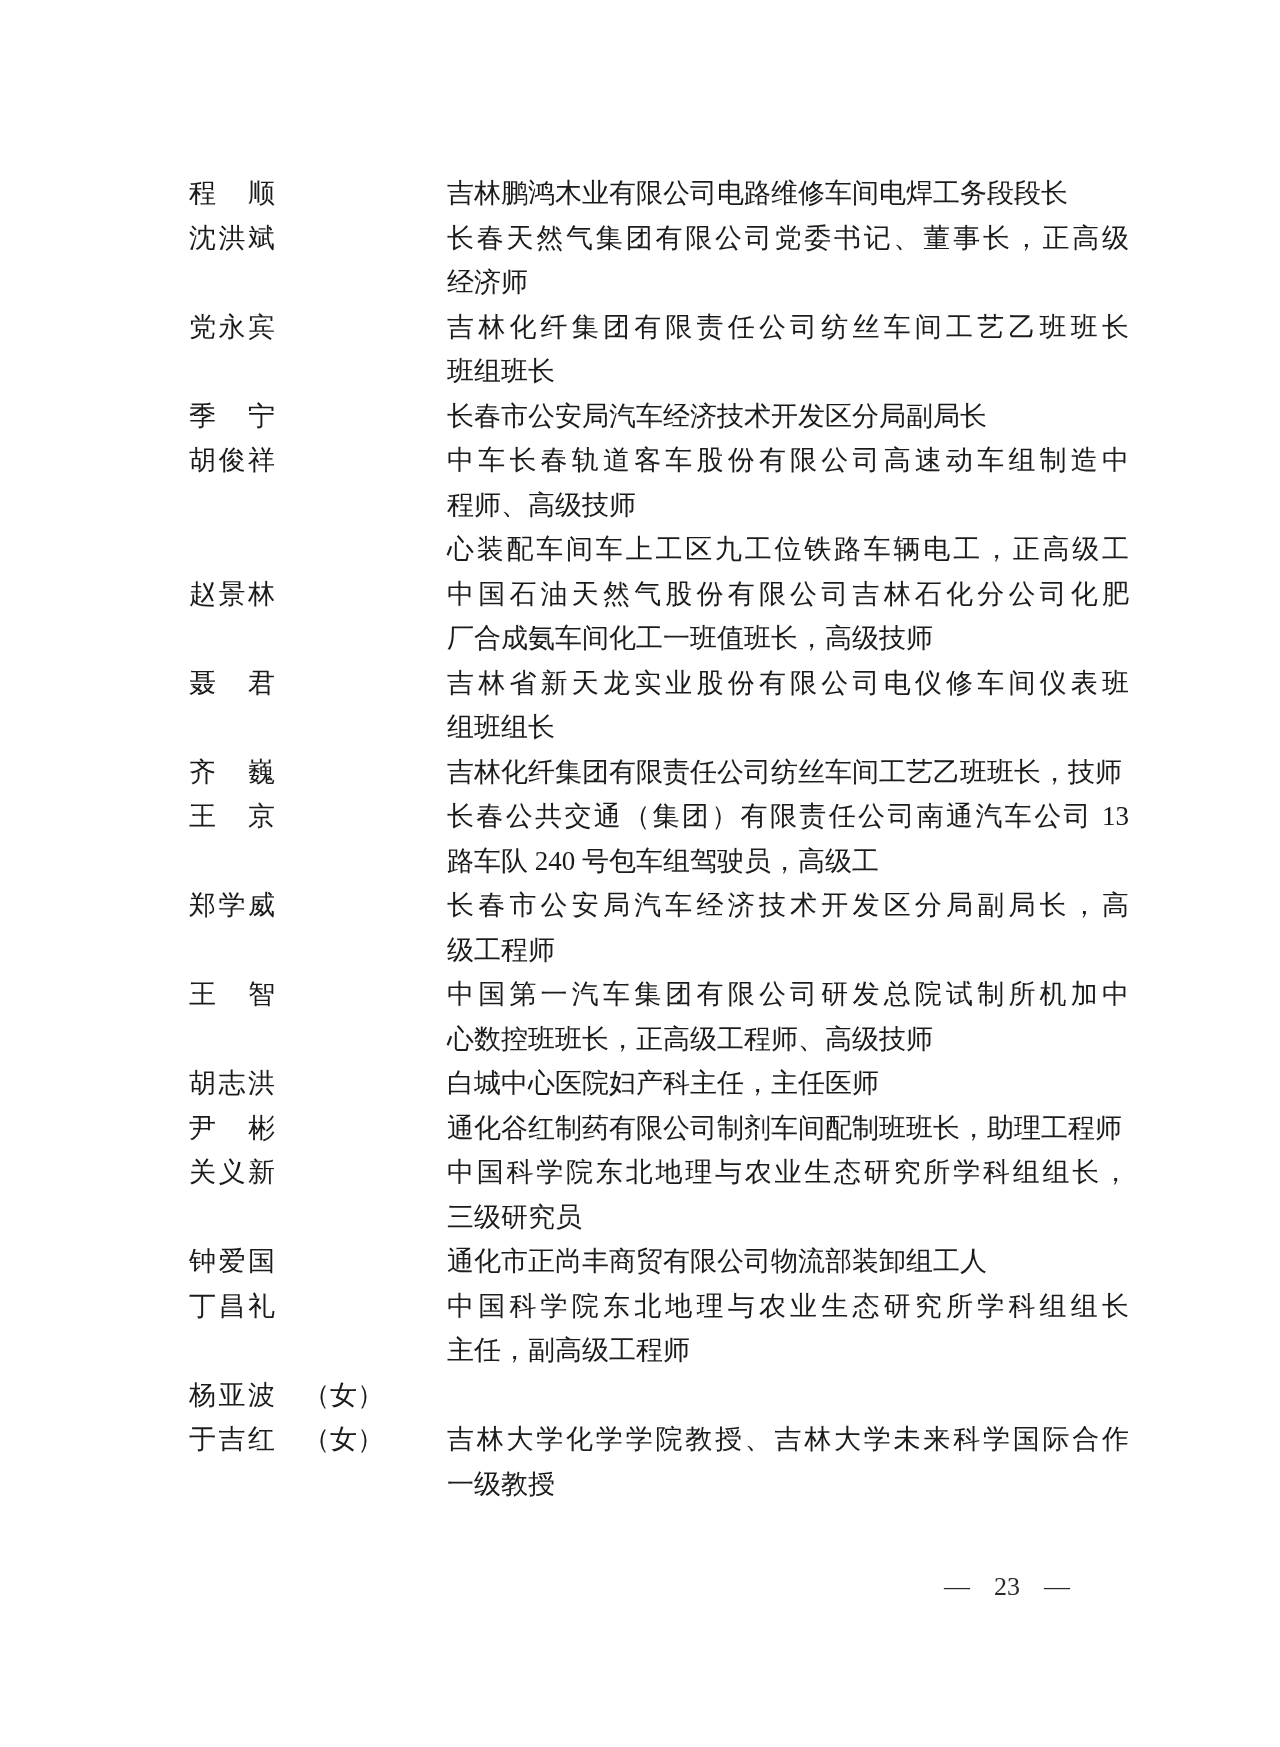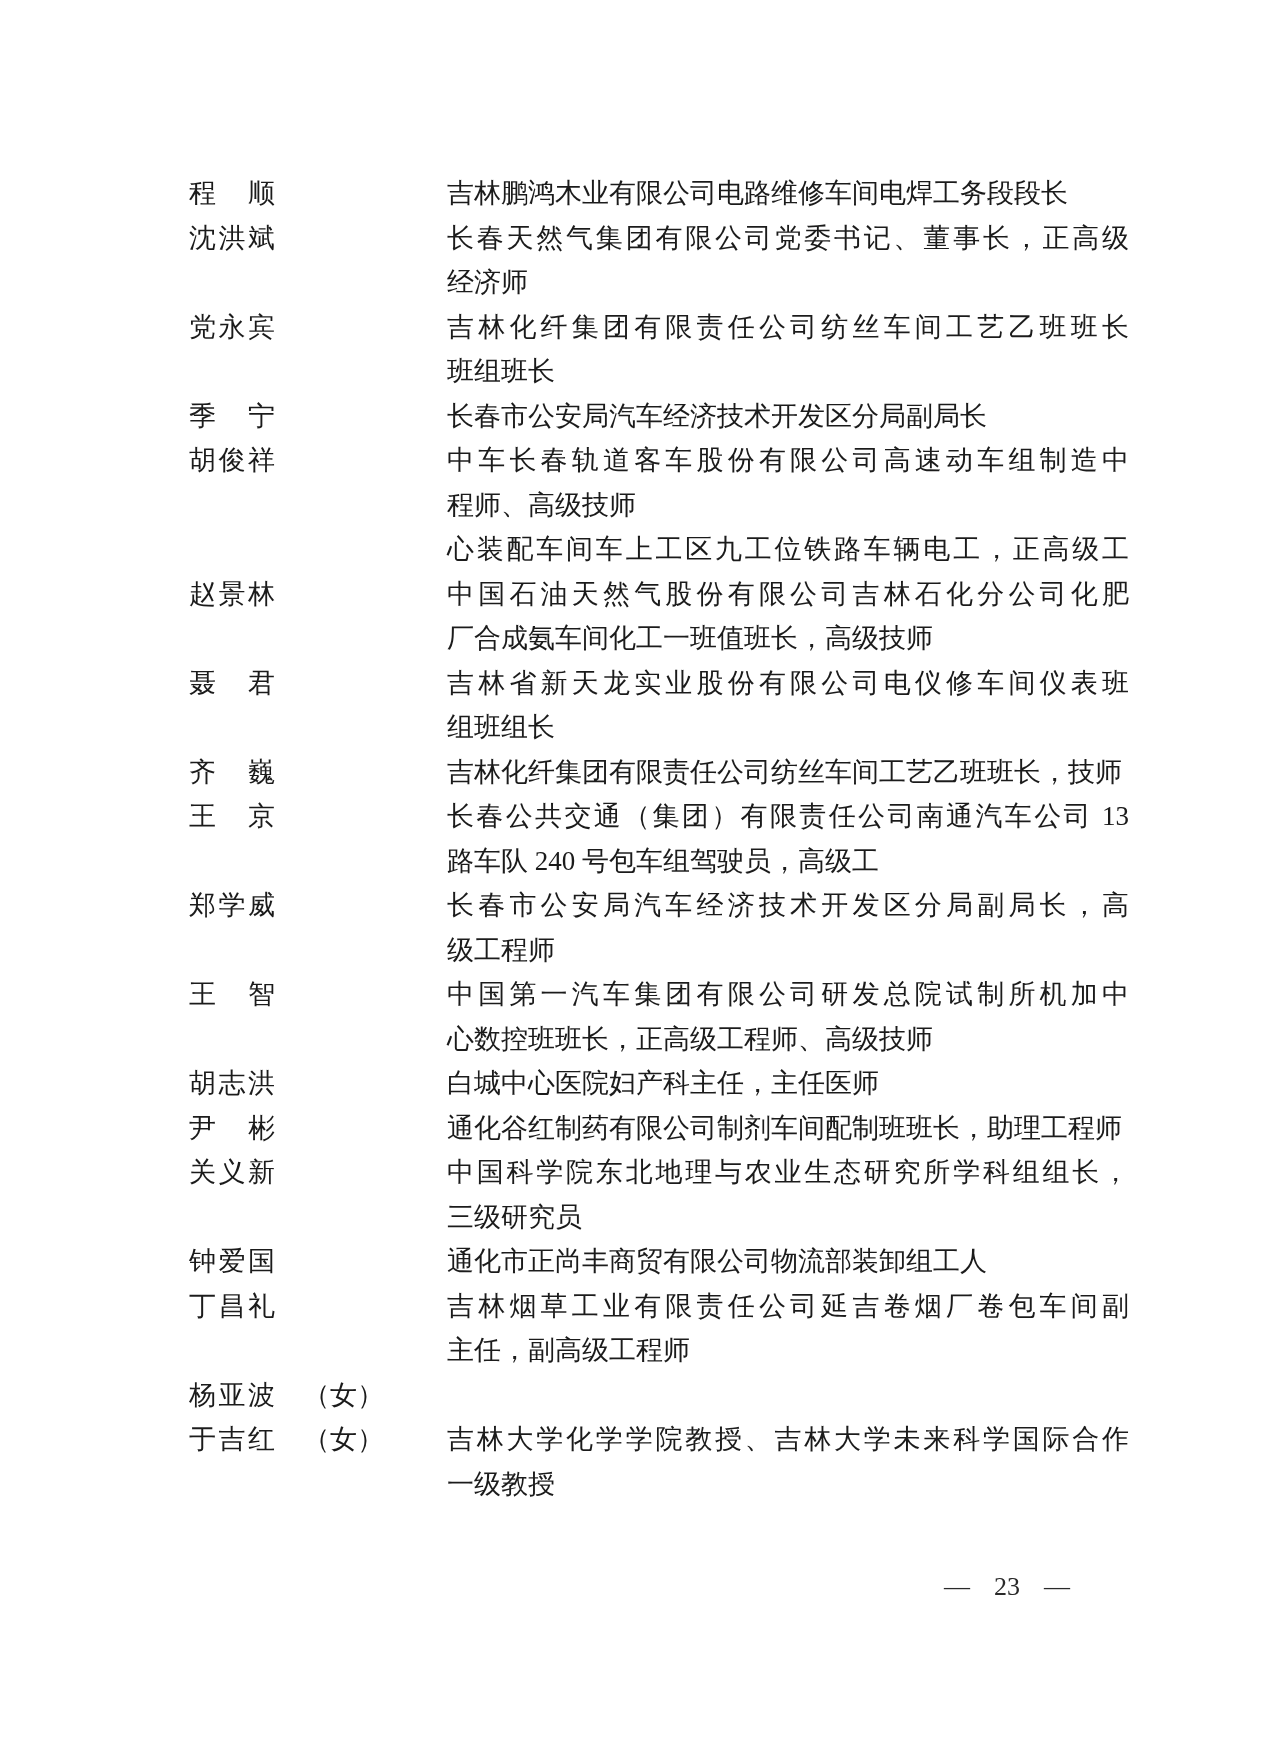--- a/index.html
+++ b/index.html
@@ -195,21 +195,21 @@
         <div class="name">钟爱国</div>
         <div class="gender"></div>
         <div class="desc">
           <div class="line">通化市正尚丰商贸有限公司物流部装卸组工人</div>
         </div>
       </div>
       <div class="row">
         <div class="name">丁昌礼</div>
         <div class="gender"></div>
         <div class="desc">
-          <div class="line just">吉林烟草工业有限责任公司延吉卷烟厂卷包车间副</div>
+          <div class="line just">中国科学院东北地理与农业生态研究所学科组组长</div>
           <div class="line">主任，副高级工程师</div>
         </div>
       </div>
       <div class="row">
         <div class="name">杨亚波</div>
         <div class="gender">（女）</div>
       </div>
       <div class="row">
         <div class="name">于吉红</div>
         <div class="gender">（女）</div>

